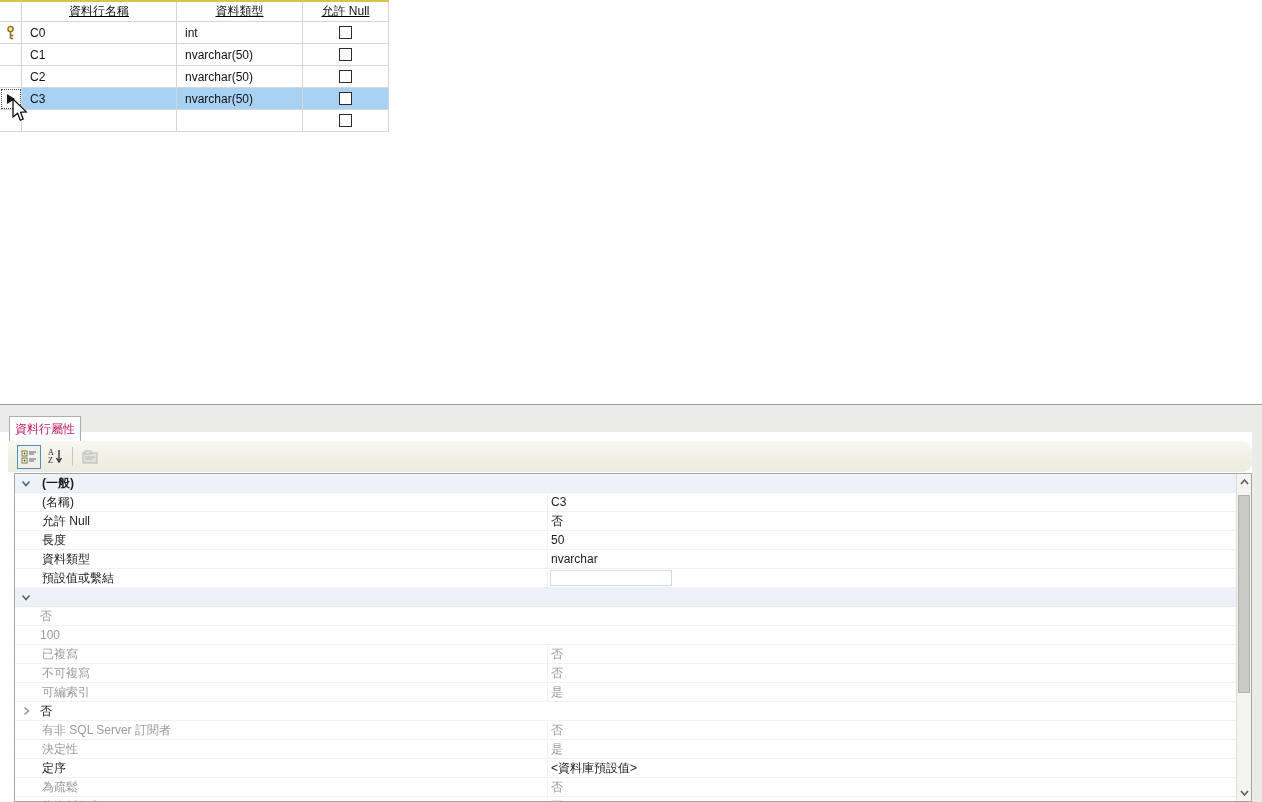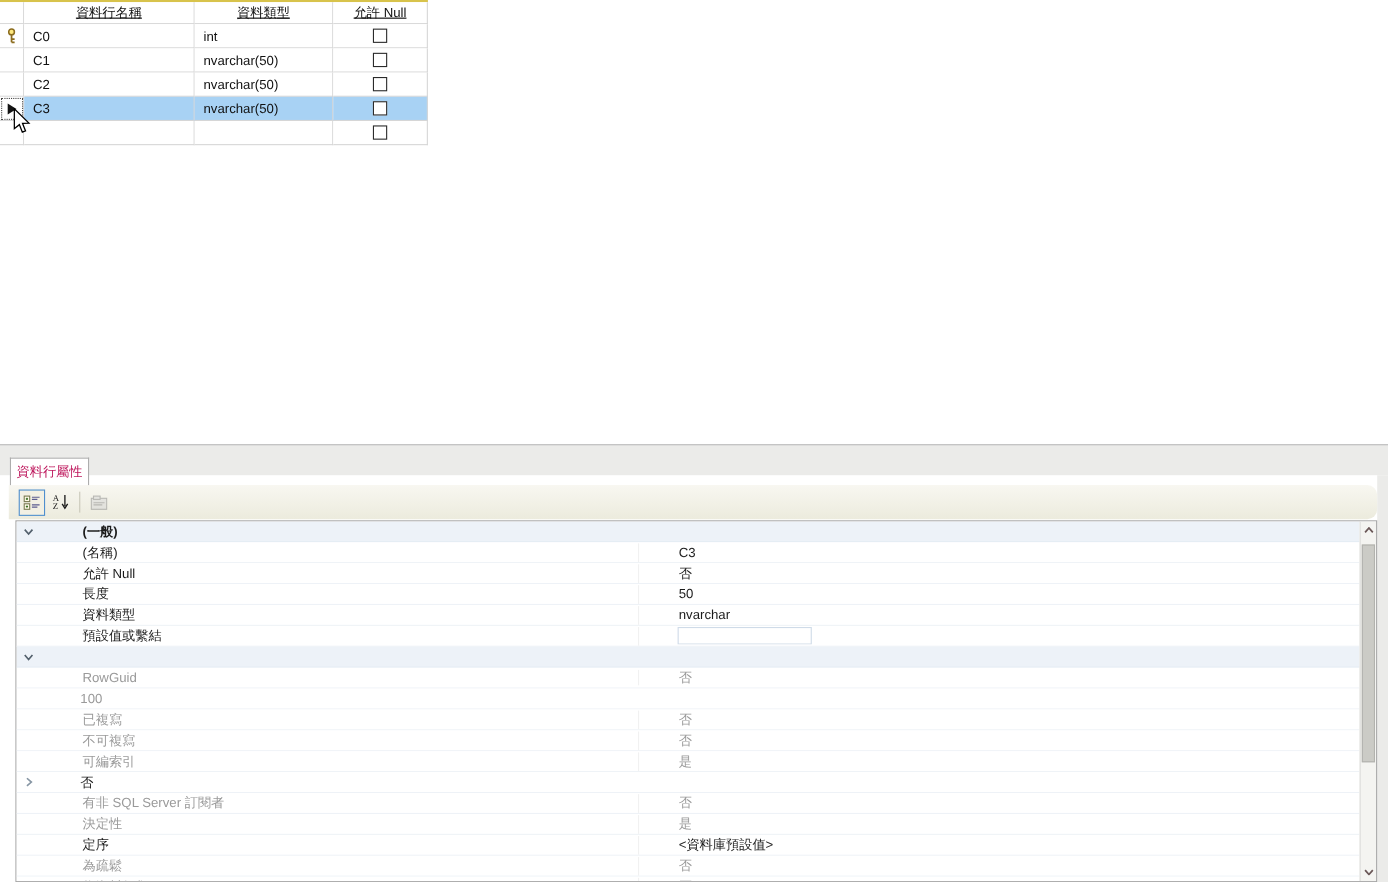--- a/index.html
+++ b/index.html
@@ -43,21 +43,21 @@
   .tbtn { width:24px; height:24px; display:flex; align-items:center; justify-content:center;
     margin-right:2px; border:1px solid transparent; }
   .tbtn.selbtn { border:1px solid #4f8fce; background:#f2f0e4; }
   .tbtn.disbtn { opacity:.55; filter:grayscale(1); }
   .tsep { width:1px; height:19px; background:#c9c7b8; margin:0 5px 0 3px; }
 
   .pgrid { position:absolute; left:14px; top:473px; width:1238px; height:329px;
     border:1px solid #a6a6a6; background:#fff; overflow:hidden; }
   .prows { position:absolute; left:0; top:0; right:15px; bottom:0; overflow:hidden; }
   .prow { display:flex; height:19px; border-bottom:1px solid #eef2f7;
-    font-size:12px; color:#1b1b1b; align-items:center; background:#fff;gap:33px; }
+    font-size:12px; color:#1b1b1b; align-items:center; background:#fff; }
   .prow.category { background:#edf2f8; font-weight:bold; border-bottom-color:#e3ebf3; }
   .prow.disabled .pname, .prow.disabled .pvalue { color:#9a9a9a; }
   .pgutter { width:22px; flex:none; display:flex; align-items:center; justify-content:center; }
   .pname { width:511px; flex:none; padding-left:5px; overflow:hidden; white-space:nowrap; }
   .prow:not(.category) .pname { border-right:1px solid #f1f1f1; }
   .pvalue { flex:1; padding-left:3px; overflow:hidden; white-space:nowrap; }
   .editbox { width:122px; height:16px; background:#fff; border:1px solid #cfdbe8; margin-left:-1px; }
 
   .vscroll { position:absolute; right:0; top:0; width:15px; bottom:0;
     background:#f4f4f1; border-left:1px solid #dcdcda; }
@@ -207,21 +207,20 @@
       <div class="prow category">
         <div class="pgutter">
           <svg width="10" height="9" viewBox="0 0 10 9">
             <path d="M1.5 2.5 L5 6.5 L8.5 2.5" stroke="#53606c" stroke-width="1.5" fill="none"></path>
           </svg>
         </div>
         <div class="pvalue"></div>
       </div>
       <div class="prow disabled">
         <div class="pgutter"></div>
-        <div class="pname">RowGuid</div>
         <div class="pvalue">否</div>
       </div>
       <div class="prow disabled">
         <div class="pgutter"></div>
         <div class="pvalue">100</div>
       </div>
       <div class="prow disabled">
         <div class="pgutter"></div>
         <div class="pname">已複寫</div>
         <div class="pvalue">否</div>

